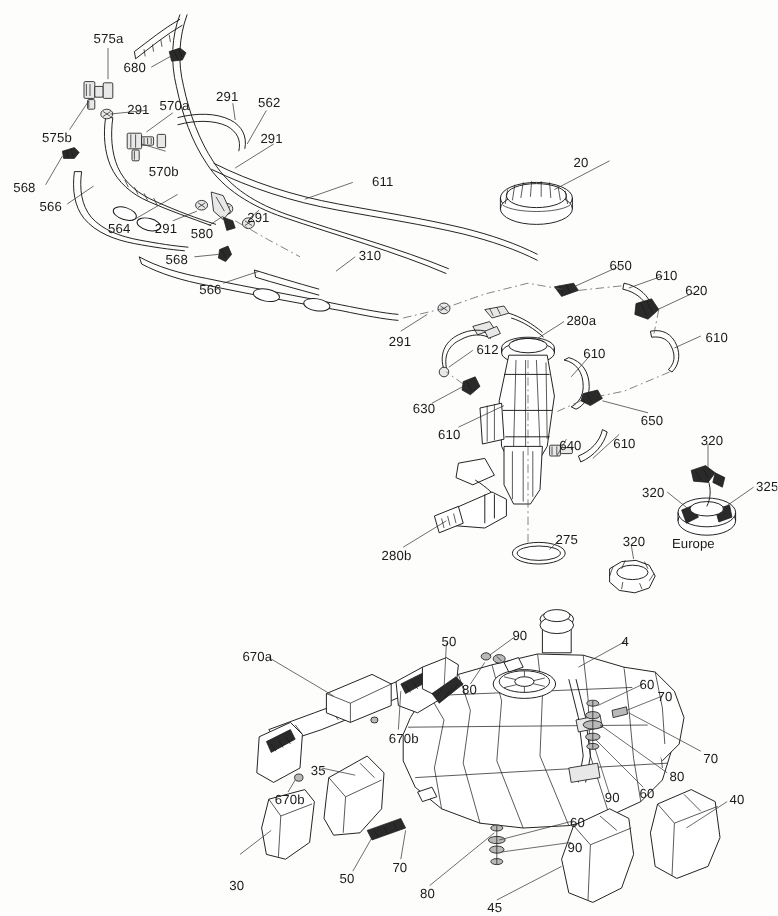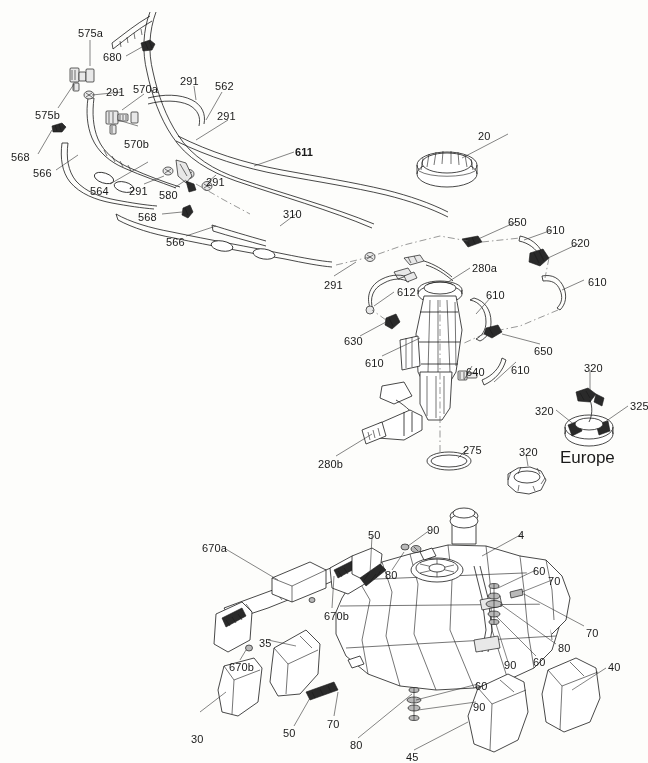--- a/index.html
+++ b/index.html
@@ -35,21 +35,21 @@
     left: 4px;
     top: 742px;
     font-family: "Liberation Sans", sans-serif;
     font-size: 10.5px;
     color: #1a1a1a;
     white-space: nowrap;
   }
   .region-label {
     position: absolute;
     font-family: "Liberation Sans", sans-serif;
-    font-size: 17px;
+    font-size: 11px;
     color: #1a1a1a;
     white-space: nowrap;
   }
 </style>
 </head>
 <body>
 
 <div id="diagram-root">
 
   <svg id="art-layer" viewBox="0 0 648 763" xmlns="http://www.w3.org/2000/svg">
@@ -487,24 +487,24 @@
       <div class="callout" style="left: 180px; top: 76px;">291</div>
       <div class="callout" style="left: 215px; top: 81px;">562</div>
       <div class="callout" style="left: 217px; top: 111px;">291</div>
       <div class="callout" style="left: 124px; top: 128px; margin-top: 11px;">570b</div>
       <div class="callout" style="left: 11px; top: 152px;">568</div>
       <div class="callout" style="left: 33px; top: 168px;">566</div>
       <div class="callout" style="left: 90px; top: 186px;">564</div>
       <div class="callout" style="left: 129px; top: 186px;">291</div>
       <div class="callout" style="left: 159px; top: 190px;">580</div>
       <div class="callout" style="left: 206px; top: 177px;">291</div>
-      <div class="callout" style="left: 295px; top: 147px; font-weight: bold;">611</div>
+      <div class="callout" style="left: 310px; top: 147px;">611</div>
       <div class="callout" style="left: 138px; top: 212px;">568</div>
       <div class="callout" style="left: 166px; top: 237px;">566</div>
-      <div class="callout" style="left: 283px; top: 209px;">310</div>
+      <div class="callout" style="left: 299px; top: 209px;">310</div>
       <div class="callout" style="left: 324px; top: 280px;">291</div>
       <div class="callout" style="left: 478px; top: 131px;">20</div>
       <div class="callout" style="left: 508px; top: 217px;">650</div>
       <div class="callout" style="left: 546px; top: 225px;">610</div>
       <div class="callout" style="left: 571px; top: 238px;">620</div>
       <div class="callout" style="left: 588px; top: 277px;">610</div>
       <div class="callout" style="left: 472px; top: 263px;">280a</div>
       <div class="callout" style="left: 397px; top: 287px;">612</div>
       <div class="callout" style="left: 486px; top: 290px;">610</div>
       <div class="callout" style="left: 344px; top: 336px;">630</div>

